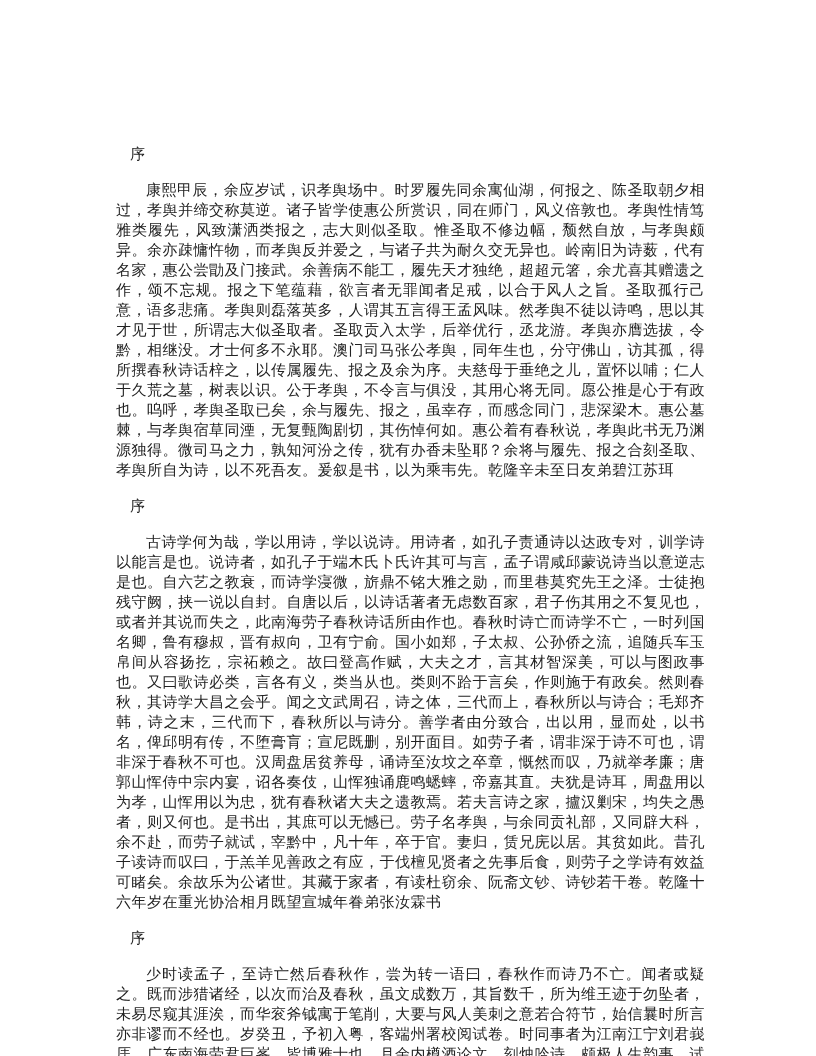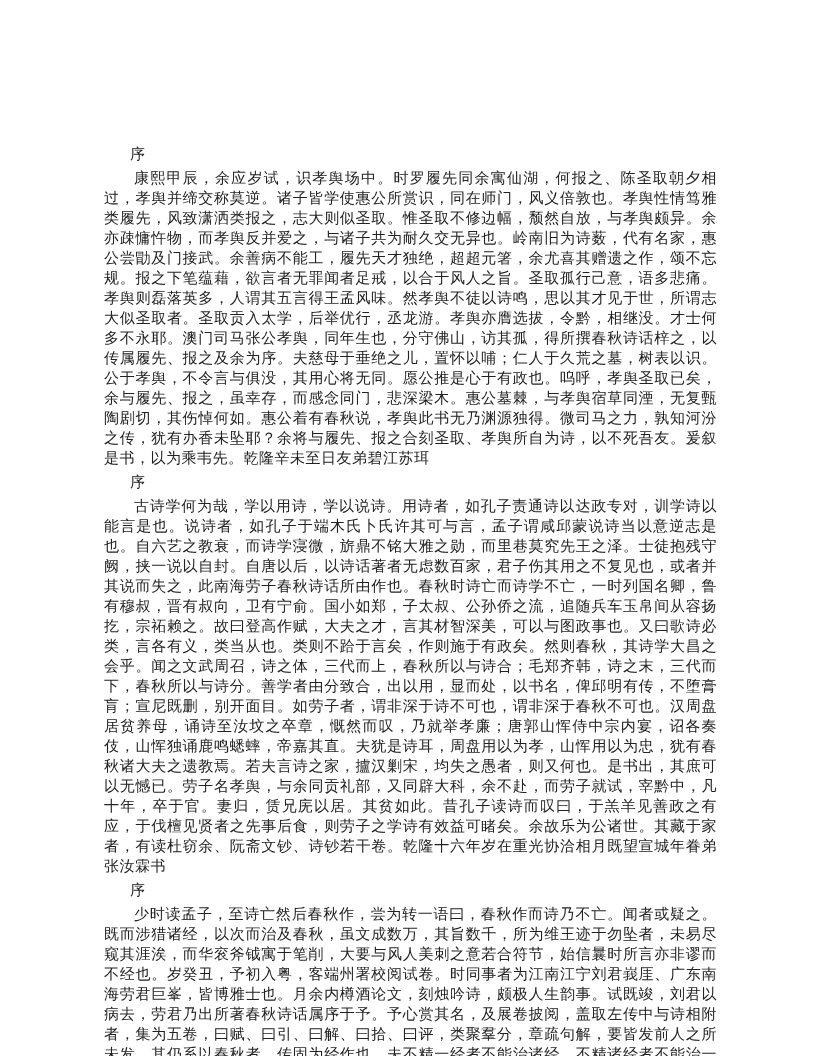--- a/index.html
+++ b/index.html
@@ -27,21 +27,21 @@
   }
   .preface-title {
     text-indent: 2em;
     margin: 0;
     padding: 0;
     font-weight: normal;
     font-size: 15px;
     line-height: 20px;
   }
   .preface-body {
-    margin: 4px;
+    margin: 16px;
     padding: 0;
     text-indent: 2em;
     text-align: justify;
     text-justify: inter-ideograph;
     word-break: break-all;
     overflow-wrap: break-word;
   }
 </style>
 </head>
 <body>

